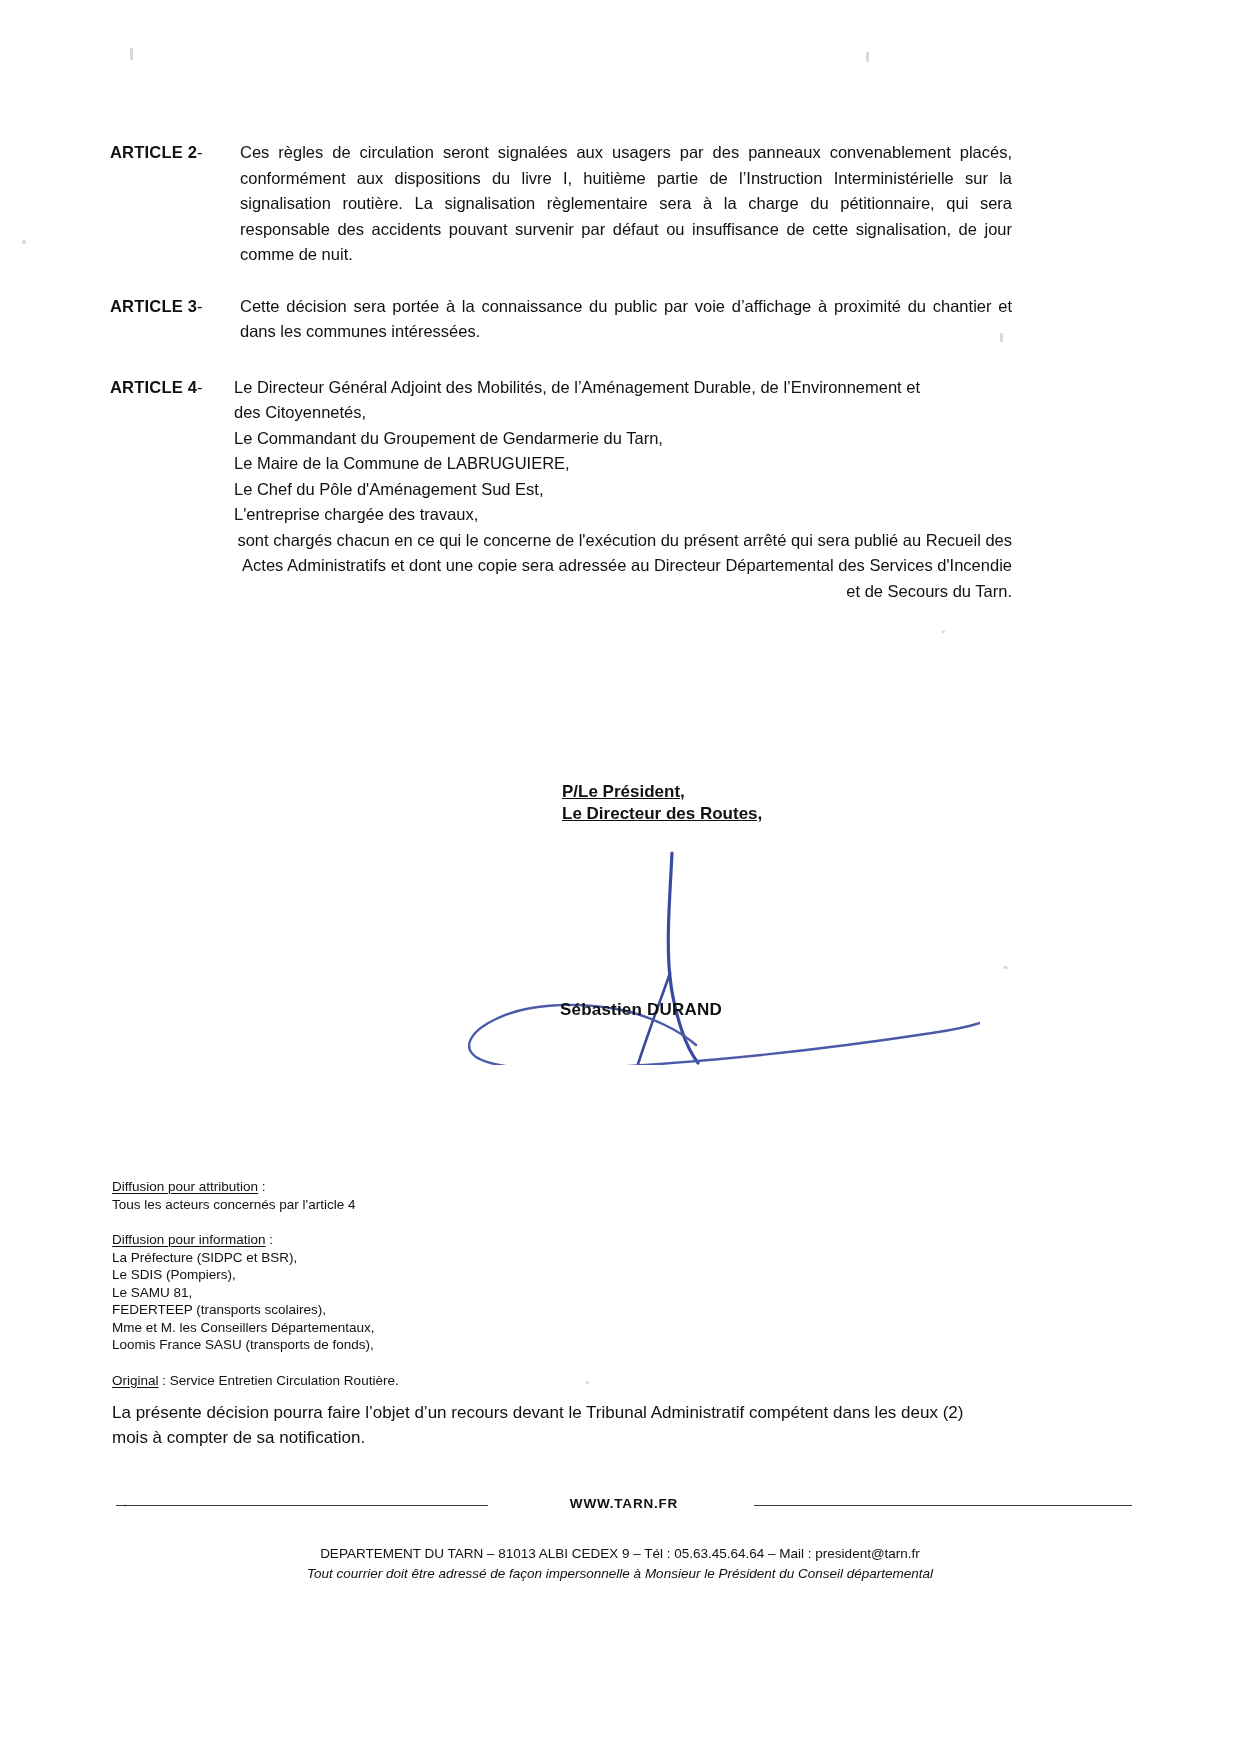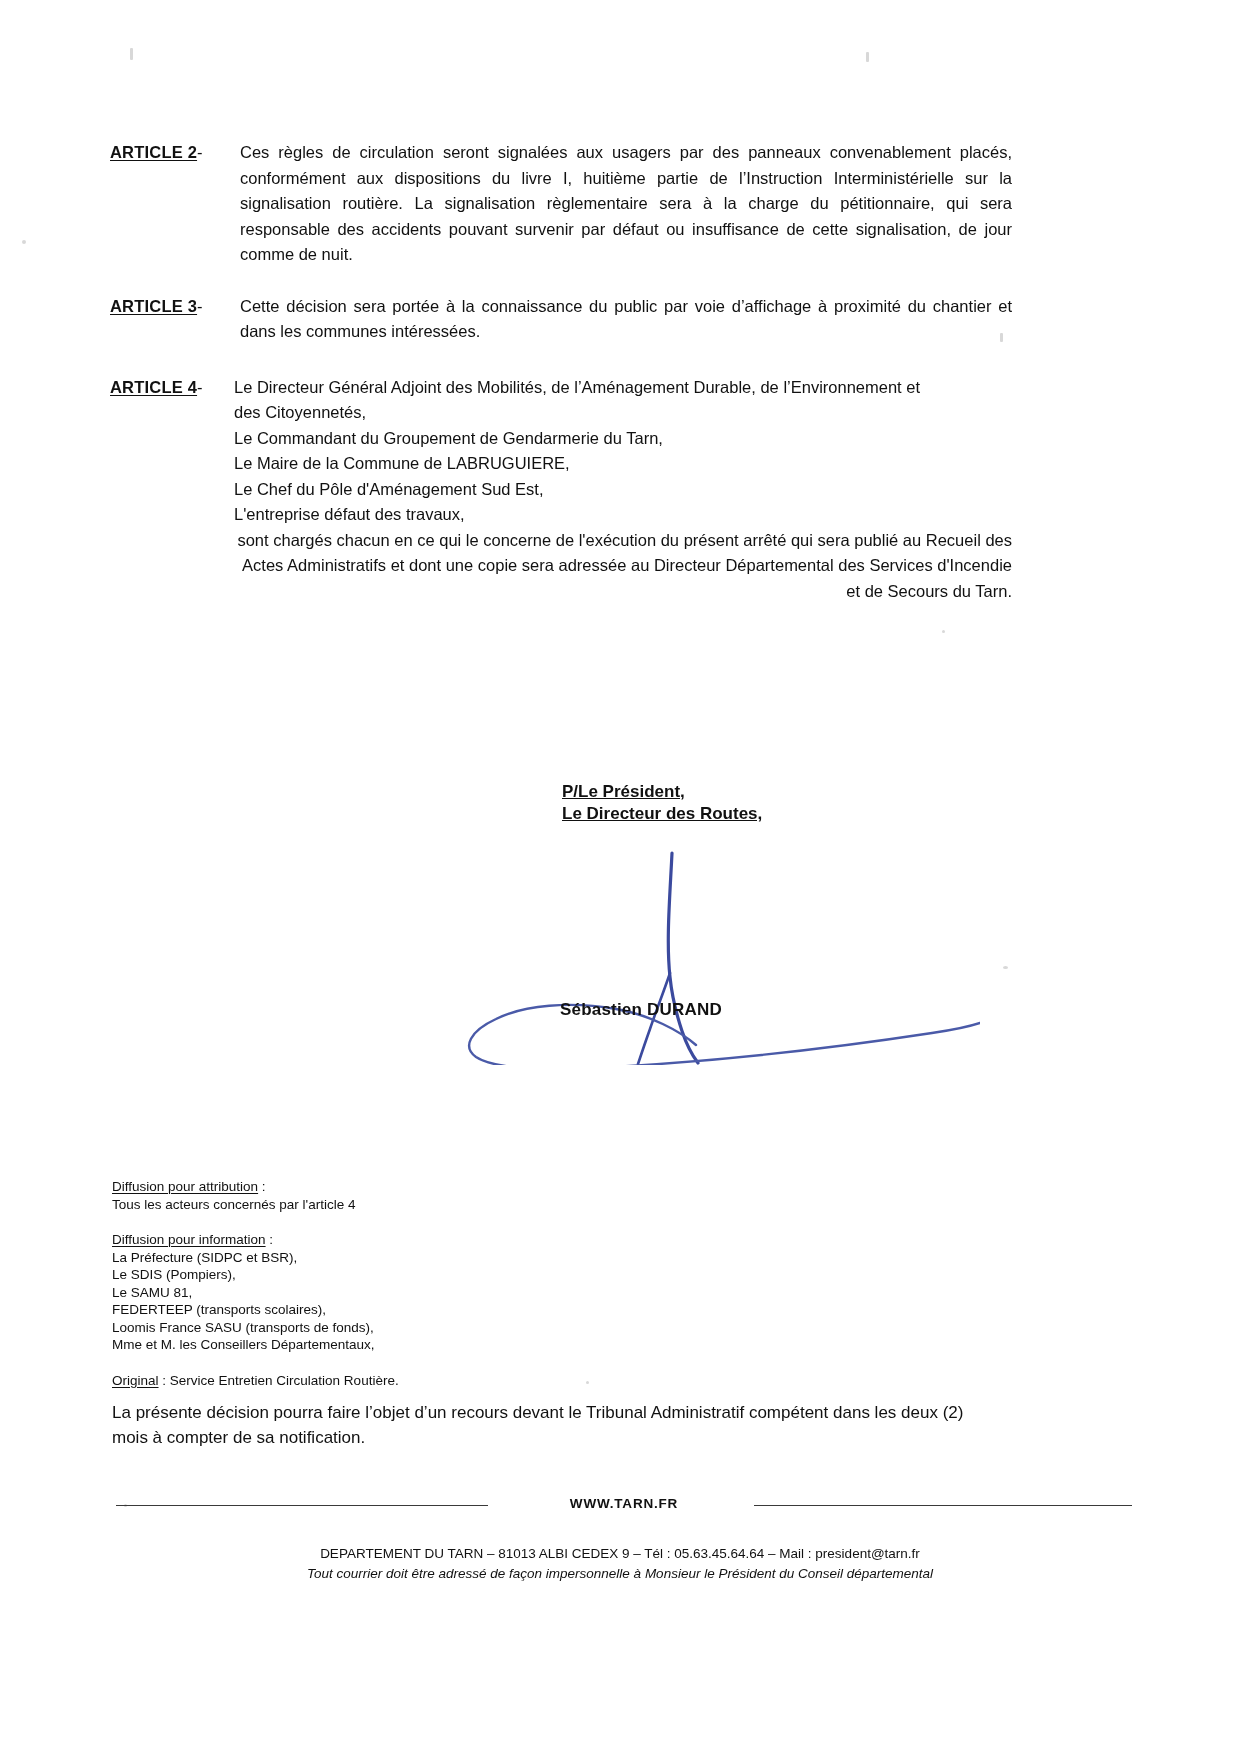--- a/index.html
+++ b/index.html
@@ -40,21 +40,20 @@
   }
   .article-label {
     flex: 0 0 auto;
     font-weight: bold;
     font-size: 16.5px;
     line-height: 25px;
     letter-spacing: .2px;
     white-space: nowrap;
   }
   .article-label .lab {
-    text-decoration: underline;
     text-underline-offset: 2px;
   }
   .article-label .dash {
     text-decoration: none;
     font-weight: normal;
   }
   .article-body {
     flex: 1 1 auto;
     font-size: 16.5px;
     line-height: 25.5px;
@@ -210,21 +209,21 @@
       <div class="article-label w210">
         <span class="lab">ARTICLE 4</span><span class="dash">-</span>
       </div>
       <div class="article-body nojust">
         <div class="sublines">
           <div>Le Directeur Général Adjoint des Mobilités, de l’Aménagement Durable, de l’Environnement et</div>
           <div>des Citoyennetés,</div>
           <div>Le Commandant du Groupement de Gendarmerie du Tarn,</div>
           <div>Le Maire de la Commune de LABRUGUIERE,</div>
           <div>Le Chef du Pôle d'Aménagement Sud Est,</div>
-          <div>L'entreprise défaut des travaux,</div>
+          <div>L'entreprise chargée des travaux,</div>
         </div>
         <div style="text-align:right;">sont chargés chacun en ce qui le concerne de l'exécution du présent arrêté qui sera publié au Recueil des Actes Administratifs et dont une copie sera adressée au Directeur Départemental des Services d'Incendie et de Secours du Tarn.</div>
       </div>
     </div>
 
   </div>
 
   <div class="sig-block">
     <div class="sig-title">
       <div>P/Le Président,</div>
@@ -250,22 +249,22 @@
     </div>
 
     <div class="diff-group">
       <div>
         <span class="diff-head">Diffusion  pour information</span><span> :</span>
       </div>
       <div>La Préfecture (SIDPC et BSR),</div>
       <div>Le SDIS (Pompiers),</div>
       <div>Le SAMU 81,</div>
       <div>FEDERTEEP (transports scolaires),</div>
+      <div>Mme et M. les Conseillers Départementaux,</div>
       <div>Loomis France SASU (transports de fonds),</div>
-      <div>Mme et M. les Conseillers Départementaux,</div>
     </div>
 
     <div class="diff-group" style="margin-bottom:0;">
       <div>
         <span class="diff-head">Original</span><span> : </span><span>Service Entretien Circulation Routière.</span>
       </div>
     </div>
 
   </div>
 

